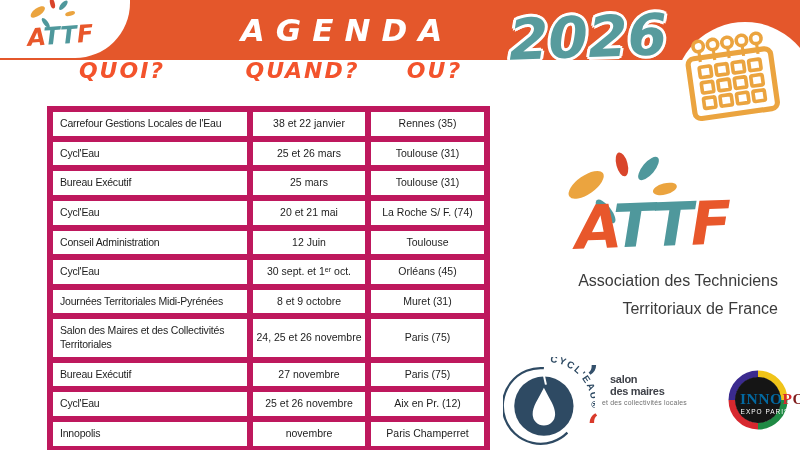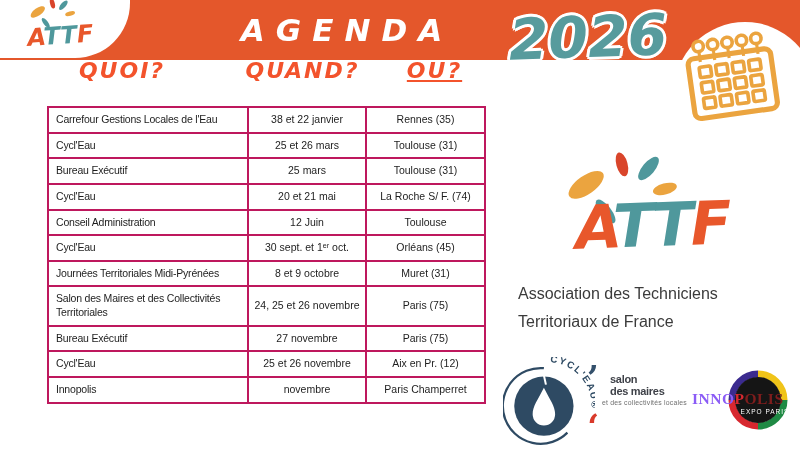--- a/index.html
+++ b/index.html
@@ -22,62 +22,62 @@
     color:#579B9D; font:italic 700 57px "DejaVu Sans", sans-serif;
     transform:rotate(-2deg); z-index:3; white-space:nowrap;
     text-shadow:-3px 0 0 #fff, 3px 0 0 #fff, 0 -3px 0 #fff, 0 3px 0 #fff,
                 -2px -2px 0 #fff, 2px -2px 0 #fff, -2px 2px 0 #fff, 2px 2px 0 #fff;
   }
   .calendar-wrap { position:absolute; left:680px; top:28px; width:104px; height:100px; transform:rotate(-8deg); z-index:3; }
   
   .hdr { position:absolute; top:58px; font:italic 700 22px "DejaVu Sans", sans-serif; color:#F3532C; letter-spacing:2px; text-align:center; z-index:2; white-space:nowrap; }
   .hdr-quoi  { left:57px;  width:130px; }
   .hdr-quand { left:243px; width:119px; }
-  .hdr-ou    { left:377px; width:115px;text-decoration:underline; }
+  .hdr-ou    { left:377px; width:115px; }
   
   .agenda-table {
     position:absolute; left:47px; top:106px; width:437px; z-index:2;
     border-collapse:collapse; table-layout:fixed;
     font-size:10.5px; color:#1d1d1d;
   }
   .agenda-table td {
-    border:2px solid #be185d; padding:5px 0; text-align:center;
+    border:6px solid #be185d; padding:5px 0; text-align:center;
     white-space:pre-line; line-height:1.3; overflow:hidden;
   }
   .agenda-table td:first-child { text-align:left; padding-left:7px; letter-spacing:-0.2px; }
   .agenda-table tr.bold td { font-weight:normal; }
   .agenda-table tr.tall td { line-height:1.9; vertical-align:top; }
   
   .burst-big { position:absolute; left:556px; top:146px; width:136px; height:92px; z-index:2; }
   .attf-word {
     position:absolute; left:552px; top:190px; width:200px; text-align:center;
     font:italic 700 60px "DejaVu Sans", sans-serif; letter-spacing:-3px;
     transform:rotate(-2deg); z-index:2; white-space:nowrap;
   }
   .attf-a, .attf-f { color:#E8572B; }
   .attf-t { color:#4F989C; }
   .assoc {
-    position:absolute; left:518px; top:280px; width:260px; text-align:left;
+    position:absolute; left:518px; top:267px; width:260px; text-align:right;
     font-size:16px; line-height:1.75; color:#3B3B3B; z-index:2;
   }
   
   .cycleau-wrap { position:absolute; left:503px; top:357px; width:92px; height:92px; z-index:2; }
   .salon { position:absolute; left:588px; top:373px; width:118px; height:62px; z-index:2; }
   .salon-quote-top { position:absolute; left:-1px; top:-12px; font:700 34px "DejaVu Serif", serif; color:#33506B; line-height:1; }
   .salon-quote-bottom { position:absolute; left:-1px; top:20px; font:700 34px "DejaVu Serif", serif; color:#D93A2B; line-height:1; transform:rotate(180deg); }
   .salon-title { margin-left:22px; font-weight:bold; font-size:11px; line-height:1.12; color:#3F4249; letter-spacing:-0.3px; }
   .salon-tagline { margin-left:14px; margin-top:1px; font-size:6.9px; color:#6f6f6f; letter-spacing:0.2px; white-space:nowrap; }
   .innopolis { position:absolute; left:690px; top:364px; width:110px; height:80px; z-index:2; }
   .innopolis svg { position:absolute; left:0; top:0; }
   .innopolis-text {
     position:absolute; left:2px; top:26px; width:108px;
     font-family:"Liberation Serif", serif; font-weight:bold; font-size:15.5px;
     letter-spacing:0.5px; white-space:nowrap;
   }
-  .inno { color:#8b5cf6; }
+  .inno { color:#0369a1;margin-left:48px; }
   .polis-p { color:#D7282F; }
   .polis { color:#7f1d1d; }
   .innopolis-sub {
     position:absolute; left:46px; top:44px; width:58px; text-align:center;
     font-size:6.5px; color:#ffffff; letter-spacing:1px; white-space:nowrap;
     font-family:"Liberation Sans", sans-serif;
   }
 </style>
 </head>
 <body>

